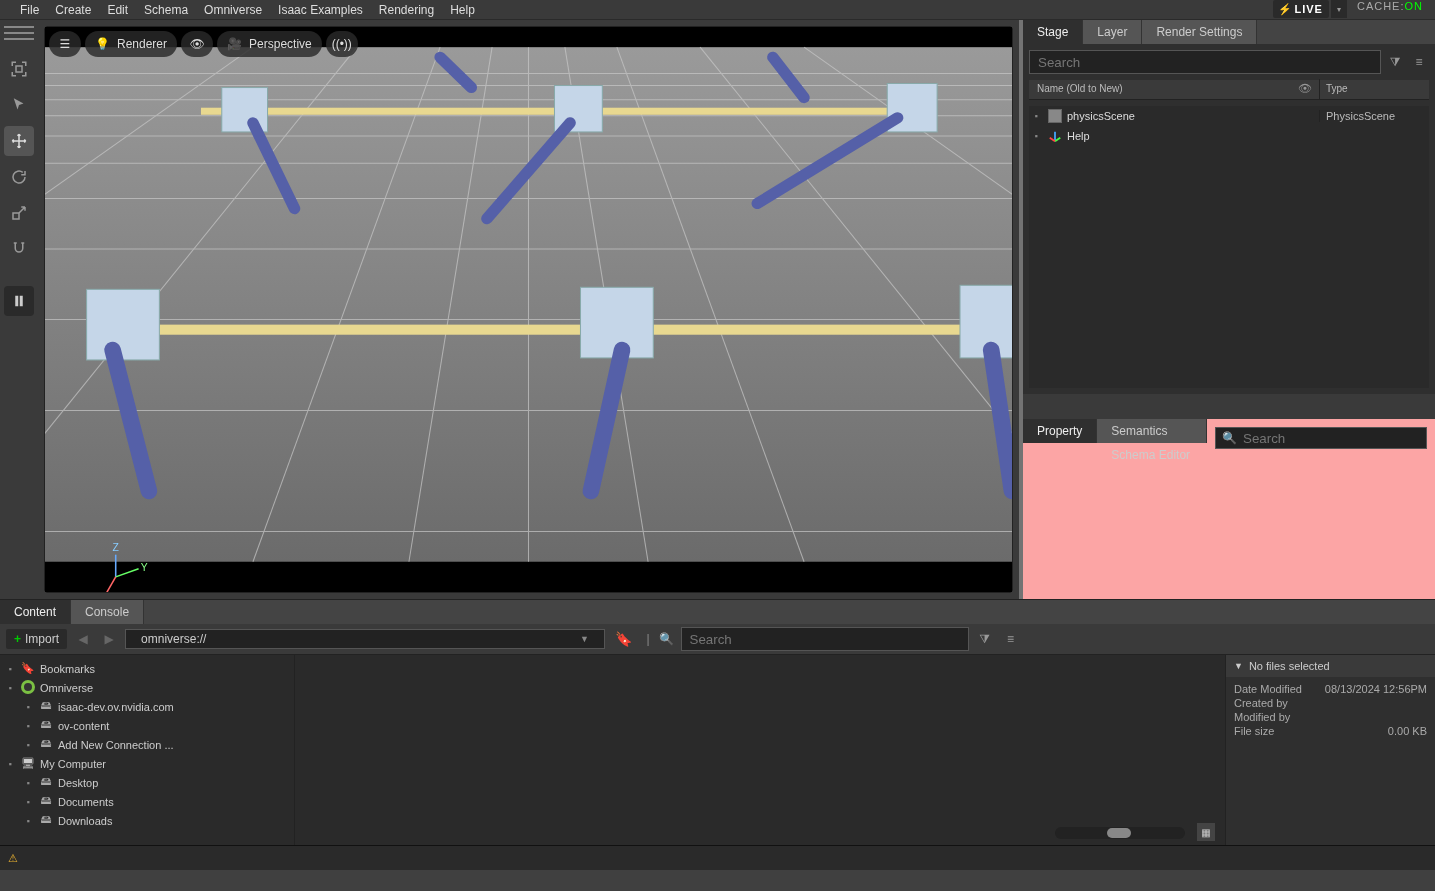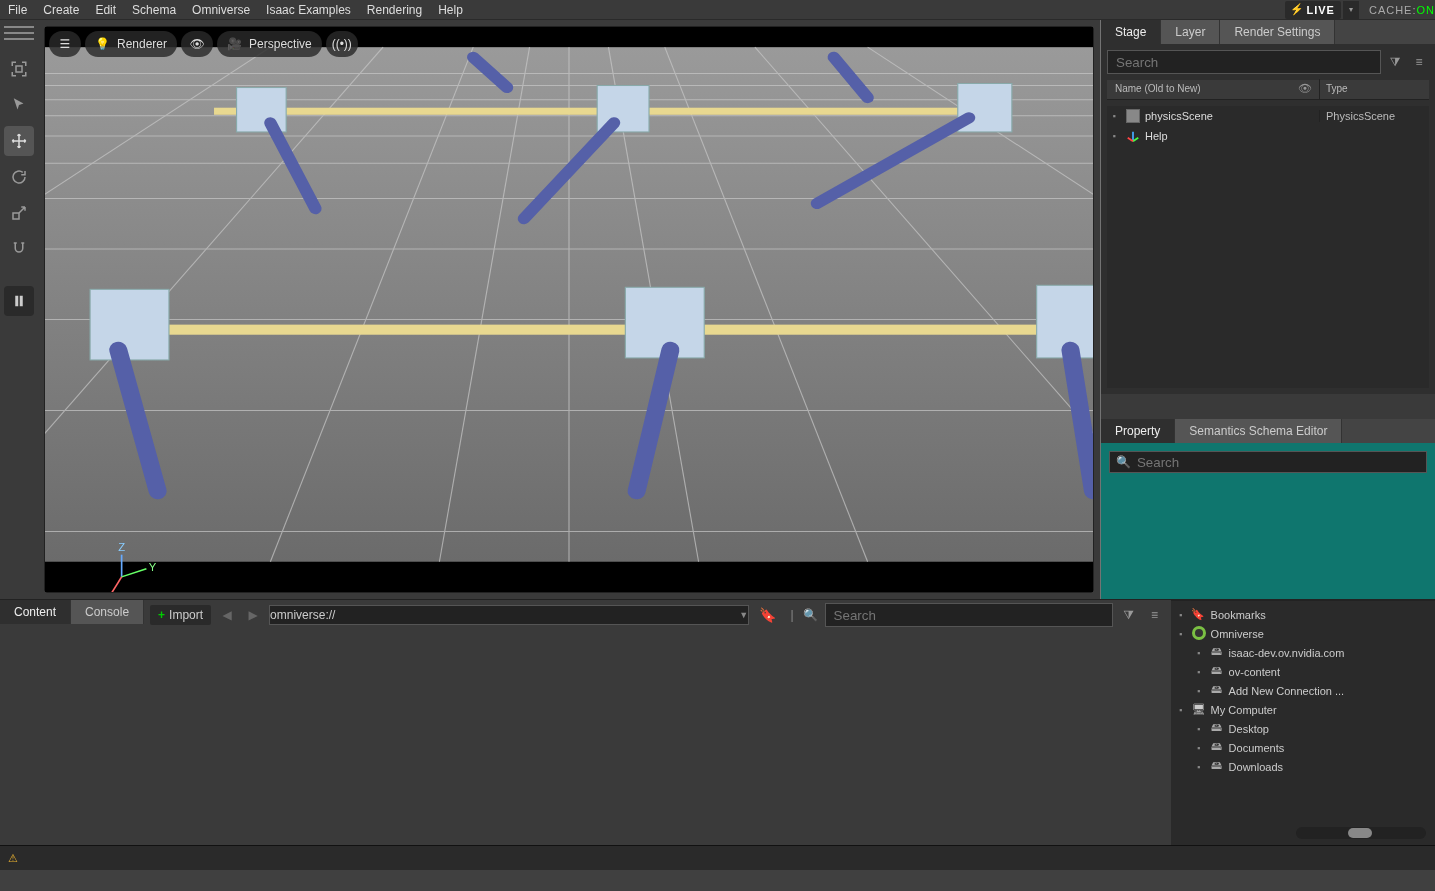--- a/index.html
+++ b/index.html
@@ -1,19 +1,19 @@
 <!DOCTYPE html>
 <html><head>
 <meta charset="utf-8">
 <style>
 * { margin:0; padding:0; box-sizing:border-box; font-family:Arial,sans-serif; }
 body { background:#404040; color:#ccc; font-size:12px; width:1435px; height:891px; overflow:hidden; }
 
 
-.menubar { height:20px; background:#3a3a3a; display:flex; align-items:center; padding:0 0; border-bottom:1px solid #2a2a2a; }
+.menubar { height:20px; background:#3a3a3a; display:flex; align-items:flex-start; padding:0 12px; border-bottom:1px solid #2a2a2a; }
 .menubar .menu-item { padding:0 8px; height:20px; line-height:20px; cursor:pointer; color:#ddd; }
 .menubar .spacer { flex:1; }
 .live-badge { display:flex; align-items:center; gap:2px; background:#2a2a2a; padding:0 6px; height:18px; border-radius:2px; margin-right:2px; }
 .live-badge .bolt { color:#0f0; font-size:11px; }
 .live-text { color:#fff; font-weight:bold; letter-spacing:1px; font-size:11px; }
 .dropdown-btn { width:16px; height:18px; background:#2a2a2a; display:flex; align-items:center; justify-content:center; font-size:8px; color:#999; margin-right:10px; }
 .cache-label { color:#aaa; font-size:11px; letter-spacing:1px; margin-right:0; }
 .cache-on { color:#0f0; font-size:11px; letter-spacing:1px; }
 
 
@@ -29,51 +29,51 @@
 
 .viewport-wrap { flex:1; padding:6px; background:#3a3a3a; }
 .viewport-frame { width:100%; height:100%; border:1px solid #222; position:relative; background:#000; border-radius:4px; }
 .viewport-toolbar { position:absolute; top:4px; left:4px; display:flex; gap:4px; z-index:10; }
 .vp-btn { background:#2a2a2ad0; border-radius:14px; height:26px; padding:0 10px; display:flex; align-items:center; gap:6px; color:#ddd; font-size:12px; }
 .vp-btn.icon-only { padding:0 8px; }
 .vp-icon { width:16px; height:16px; display:inline-flex; align-items:center; justify-content:center; font-size:12px;}
 .viewport-canvas { width:100%; height:100%; }
 
 
-.right-panel { width:335px; background:#3a3a3a; display:flex; flex-direction:column; border-left:1px solid #737373; }
+.right-panel { width:416px; background:#3a3a3a; display:flex; flex-direction:column; border-left:4px solid #737373; }
 .tab-row { display:flex; height:24px; background:#444; }
 .tab { padding:0 14px; line-height:24px; background:#555; color:#ccc; border-right:1px solid #333; }
 .tab.active { background:#2f2f2f; color:#eee; }
 .panel-body { flex:1; background:#2f2f2f; padding:6px; display:flex; flex-direction:column; gap:6px; overflow:hidden; }
 .search-row { display:flex; gap:4px; align-items:center; }
 .search-input { flex:1; background:#222; border:1px solid #555; color:#ccc; padding:4px 8px; height:24px; }
 .icon-btn-sm { width:20px; height:20px; display:flex; align-items:center; justify-content:center; color:#999; font-size:12px; }
 .tree-header { display:flex; background:#3a3a3a; height:20px; font-size:10px; color:#bbb; border-bottom:1px solid #222;align-items:flex-end; }
 .th-name-col { flex:1; padding-left:8px; line-height:20px; }
 .th-eye { width:28px; text-align:center; line-height:20px; }
 .th-type { width:110px; padding-left:6px; line-height:20px; border-left:1px solid #222; }
 .tree-body { flex:1; background:#2a2a2a; overflow:auto; }
 .tree-row { display:flex; height:20px; align-items:center; font-size:11px; }
 .tree-row .expand { width:14px; text-align:center; color:#888; font-size:9px; }
 .tree-row .row-icon { width:16px; height:16px; margin:0 4px; display:flex; align-items:center; justify-content:center; }
 .tree-row .row-name { flex:1; color:#ddd; }
 .tree-row .row-type { width:110px; padding-left:6px; color:#bbb; border-left:1px solid #222; }
 
 
-.property-section { height:180px; background:#0f766e; display:flex; flex-direction:column;margin-top:25px; }
+.property-section { height:180px; background:#fca5a5; display:flex; flex-direction:row;margin-top:25px; }
 .prop-search { margin:8px; background:#222; border:1px solid #555; height:22px; display:flex; align-items:center; padding:0 6px; gap:6px; color:#888; }
 .prop-search input { background:transparent; border:none; color:#ccc; flex:1; outline:none; }
 
 
-.bottom-panel { height:246px; background:#3a3a3a; display:flex; flex-direction:row; border-top:1px solid #222; }
+.bottom-panel { height:246px; background:#3a3a3a; display:flex; flex-direction:column; border-top:1px solid #222; }
 .content-toolbar { height:30px; display:flex; align-items:center; gap:6px; padding:0 6px; background:#3a3a3a; }
 .import-btn { background:#2a2a2a; padding:3px 8px; display:flex; align-items:center; gap:4px; color:#ccc; border-radius:2px; }
 .import-btn .plus { color:#0c0; font-weight:bold; }
 .nav-btn { width:20px; height:20px; display:flex; align-items:center; justify-content:center; color:#666; }
-.path-input { flex:0 0 480px; background:#222; border:1px solid #555; height:20px; padding:0 0; color:#ccc; display:flex; align-items:center; justify-content:space-between; }
+.path-input { flex:0 0 480px; background:#222; border:1px solid #555; height:20px; padding:0 15px; color:#ccc; display:flex; align-items:center; justify-content:space-between; }
 .path-dd { color:#888; font-size:9px; }
 .bookmark-icon { color:#666; font-size:14px; margin:0 4px; }
 .content-search { flex:0 0 288px; background:#222; border:1px solid #555; height:24px; padding:0 8px; color:#888; display:flex; align-items:center; gap:6px; }
 .content-search input { background:transparent; border:none; color:#ccc; flex:1; outline:none; }
 .content-body { flex:1; display:flex; border-top:1px solid #222; min-height:0; }
 .content-tree { width:295px; background:#2a2a2a; border-right:1px solid #222; padding:4px 0; overflow:auto; font-size:11px; }
 .ct-row { display:flex; align-items:center; height:19px; padding-left:4px; gap:4px; color:#ccc; }
 .ct-row .exp { width:12px; text-align:center; color:#888; font-size:9px; }
 .ct-row .r-icon { width:16px; text-align:center; }
 .ct-row.indent1 { padding-left:22px; }
@@ -397,19 +397,37 @@
       <div class="thumb-slider">
           <div class="handle"></div>
         </div>
       <div class="grid-view-btn">▦</div>
     </div>
     <div class="details-panel">
       <div class="details-header">
           <span style="font-size:9px">▼</span>
           <span>No files selected</span>
         </div>
+      <div class="details-body">
+        <div class="drow">
+            <span>Date Modified</span>
+            <span>08/13/2024 12:56PM</span>
+          </div>
+        <div class="drow">
+            <span>Created by</span>
+            <span></span>
+          </div>
+        <div class="drow">
+            <span>Modified by</span>
+            <span></span>
+          </div>
+        <div class="drow">
+            <span>File size</span>
+            <span>0.00 KB</span>
+          </div>
+      </div>
     </div>
   </div>
 </div>
 
 <div class="status-bar">
   <span class="warn-icon">⚠</span>
 </div>
 
 </body></html>

